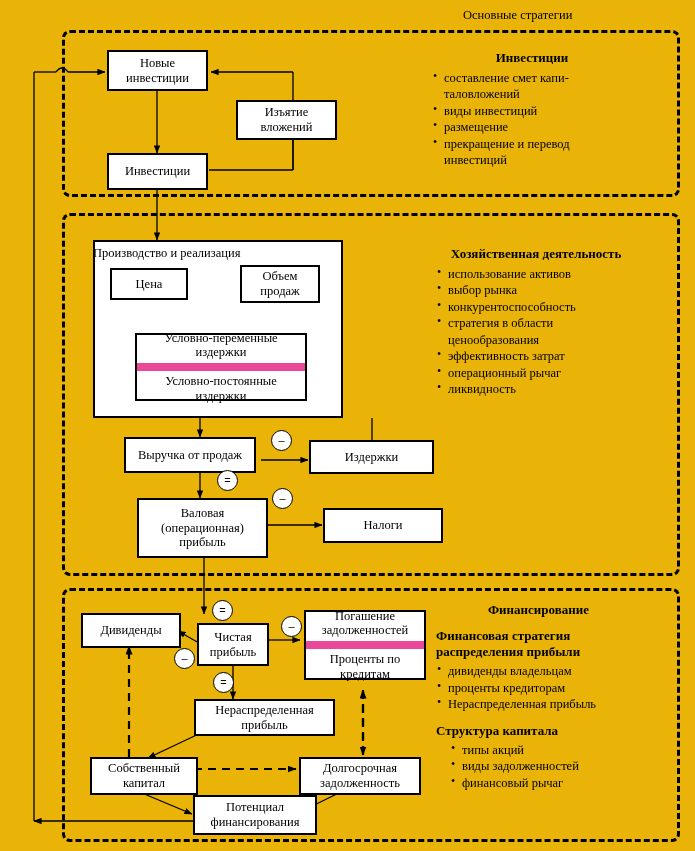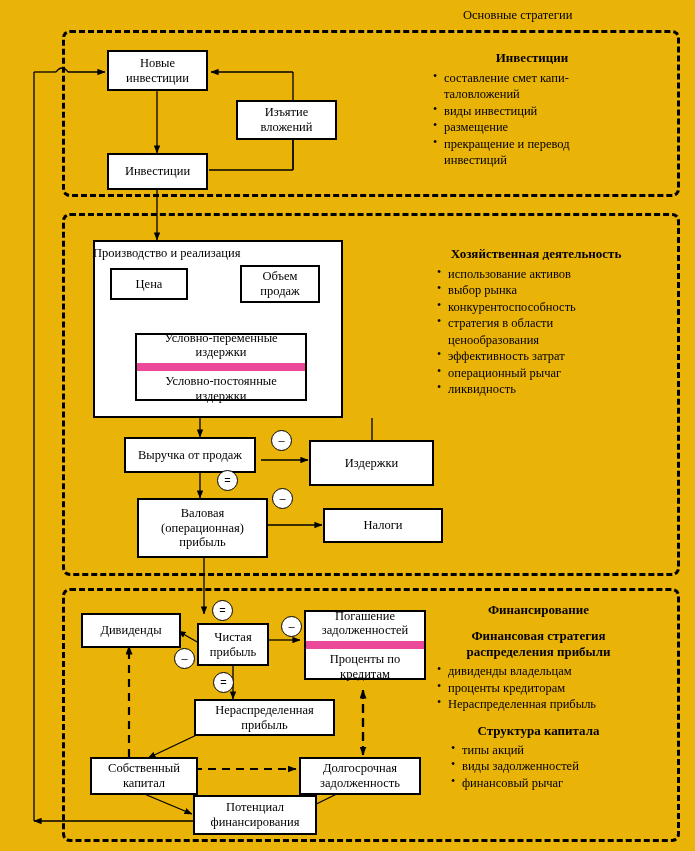--- a/index.html
+++ b/index.html
@@ -12,21 +12,21 @@
        font-size:12.5px;line-height:1.18;z-index:5;}
   .box.thin{border-width:2px;}
   .grp{position:absolute;box-sizing:border-box;border:2.5px solid #000;background:#fff;z-index:3;}
   .grp-title{position:absolute;z-index:6;font-size:12.5px;}
   .opcircle{position:absolute;width:19px;height:19px;border:1.6px solid #000;border-radius:50%;
             background:#fff;z-index:8;display:flex;align-items:center;justify-content:center;
             font-size:11px;line-height:1;font-family:"Liberation Sans",sans-serif;}
   .dashsec{position:absolute;box-sizing:border-box;border:3px dashed #000;border-radius:8px;z-index:1;background:transparent;}
   .side{position:absolute;z-index:7;}
   .side h3{margin:0 0 4px 0;font-size:13px;font-weight:bold;text-align:center;line-height:1.2;}
-  .side h4{margin:10px 0 3px 0;font-size:13px;font-weight:bold;text-align:center;line-height:1.25;}
+  .side h4{margin:10px 0 3px 0;font-size:13px;font-weight:bold;text-align:left;line-height:1.25;}
   .side ul{margin:0;padding:0;list-style:none;}
   .side li{font-size:12.5px;line-height:1.32;padding-left:12px;position:relative;}
   .side li:before{content:"\2022";position:absolute;left:1px;top:-1px;font-size:12px;}
   .side ul.indent li{padding-left:26px;}
   .side ul.indent li:before{left:15px;}
   .maintitle{position:absolute;font-size:12.5px;z-index:9;}
   .cell{box-sizing:border-box;width:100%;text-align:center;padding:3px 2px;font-size:12.5px;line-height:1.18;}
   .cell.top{border-bottom:8px solid #ec4899;}
   .stack{position:absolute;box-sizing:border-box;border:2.5px solid #000;background:#fff;z-index:5;
          display:flex;flex-direction:column;justify-content:center;}
@@ -135,21 +135,21 @@
 
   <div class="box thin" style="left:240px;top:265px;width:80px;height:38px;">Объем продаж</div>
 
   <div class="stack" style="left:135px;top:333px;width:172px;height:68px;">
     <div class="cell top">Условно-переменные издержки</div>
     <div class="cell">Условно-постоянные издержки</div>
   </div>
 
   <div class="box" style="left:124px;top:437px;width:132px;height:36px;">Выручка от продаж</div>
 
-  <div class="box" style="left:309px;top:440px;width:125px;height:46px;text-align:right;">Издержки</div>
+  <div class="box" style="left:309px;top:440px;width:125px;height:34px;text-align:right;">Издержки</div>
 
   <div class="box" style="left:137px;top:498px;width:131px;height:60px;">Валовая (операционная) прибыль</div>
 
   <div class="box" style="left:323px;top:508px;width:120px;height:35px;">Налоги</div>
 
   <div class="box" style="left:81px;top:613px;width:100px;height:35px;">Дивиденды</div>
 
   <div class="box" style="left:197px;top:623px;width:72px;height:43px;">Чистая прибыль</div>
 
   <div class="stack" style="left:304px;top:610px;width:122px;height:70px;">

